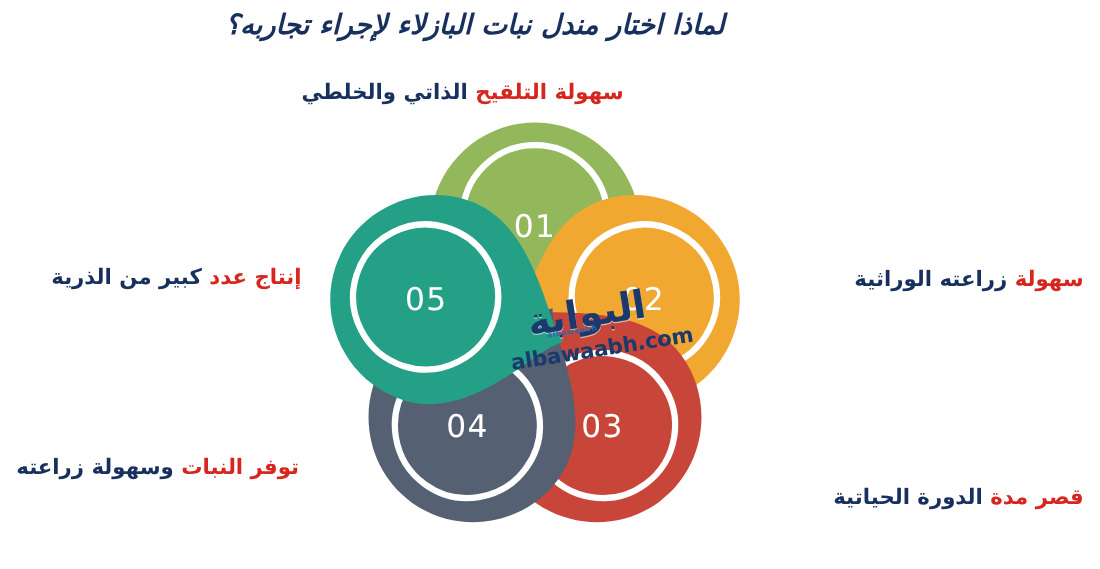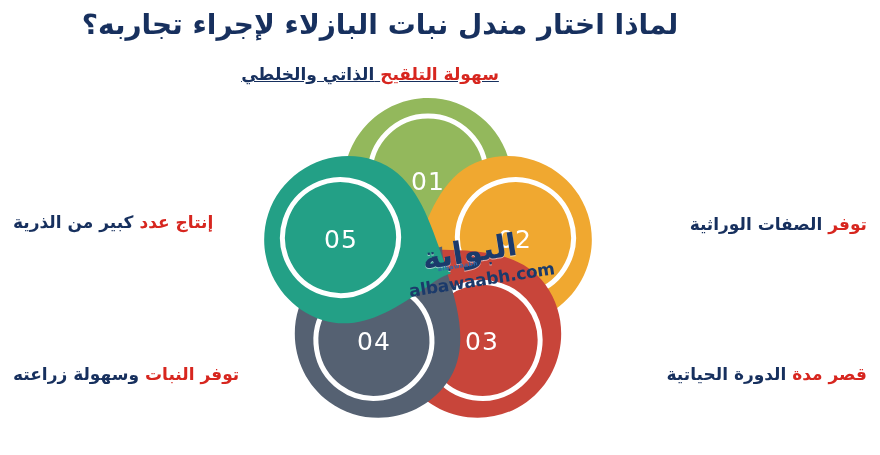--- a/index.html
+++ b/index.html
@@ -23,26 +23,27 @@
     height: 455px;
   }
 
   
   .title {
     position: absolute;
     top: 8px;
     left: 0;
     width: 760px;
     text-align: center;
-    font-size: 28px;
+    font-size: 22px;
     font-weight: bold;
     color: #17305e;
     letter-spacing: 0;
     direction: rtl;
     white-space: nowrap;
+    font-style: italic;
   }
 
   
   .wheel {
     position: absolute;
     left: 268px;
     top: 98px;
     width: 320px;
     height: 330px;
   }
@@ -110,21 +111,21 @@
     position: absolute;
     direction: rtl;
     white-space: nowrap;
     font-size: 17px;
     font-weight: bold;
     color: #17305e;
     line-height: 1.25;
   }
   .label .hl { color: #d7261f; }
 
-  .label-01 { top: 64px;  left: 0;   width: 740px; text-align: center; text-decoration: underline; }
+  .label-01 { top: 64px;  left: 0;   width: 740px; text-align: center; }
   .label-02 { top: 214px; right: 13px; text-align: right; }
   .label-03 { top: 364px; right: 13px; text-align: right; }
   .label-04 { top: 364px; left: 13px;  text-align: right; }
   .label-05 { top: 212px; left: 13px;  text-align: left; }
 </style>
 </head>
 <body style="background: rgb(255, 255, 255);">
 
 <div id="infographic">
 
@@ -186,32 +187,32 @@
     <div class="wm-tiny">albawaabh</div>
     <div class="wm-sub" style="color: rgb(27, 58, 107);">albawaabh.com</div>
   </div>
 
   <div class="label label-01" style="color: rgb(23, 48, 94);">
     <span class="hl" style="color: rgb(215, 38, 31);">سهولة التلقيح</span>
     <span>الذاتي والخلطي</span>
   </div>
 
   <div class="label label-02" style="color: rgb(23, 48, 94);">
-    <span class="hl" style="color: rgb(215, 38, 31);">توفر</span>
-    <span>الصفات الوراثية</span>
-  </div>
-
-  <div class="label label-03" style="color: rgb(23, 48, 94);">
+    <span class="hl" style="color: rgb(215, 38, 31);">سهولة</span>
+    <span>زراعته الوراثية</span>
+  </div>
+
+  <div class="label label-03" style="color: rgb(23, 48, 94); margin-top: 24px;">
     <span class="hl" style="color: rgb(215, 38, 31);">قصر مدة</span>
     <span>الدورة الحياتية</span>
   </div>
 
   <div class="label label-04" style="color: rgb(23, 48, 94);">
     <span class="hl" style="color: rgb(215, 38, 31);">توفر النبات</span>
     <span>وسهولة زراعته</span>
   </div>
 
-  <div class="label label-05" style="color: rgb(23, 48, 94);">
+  <div class="label label-05" style="color: rgb(23, 48, 94); margin-left: 28px;">
     <span class="hl" style="color: rgb(215, 38, 31);">إنتاج عدد</span>
     <span>كبير من الذرية</span>
   </div>
 
 </div>
 
 </body></html>

